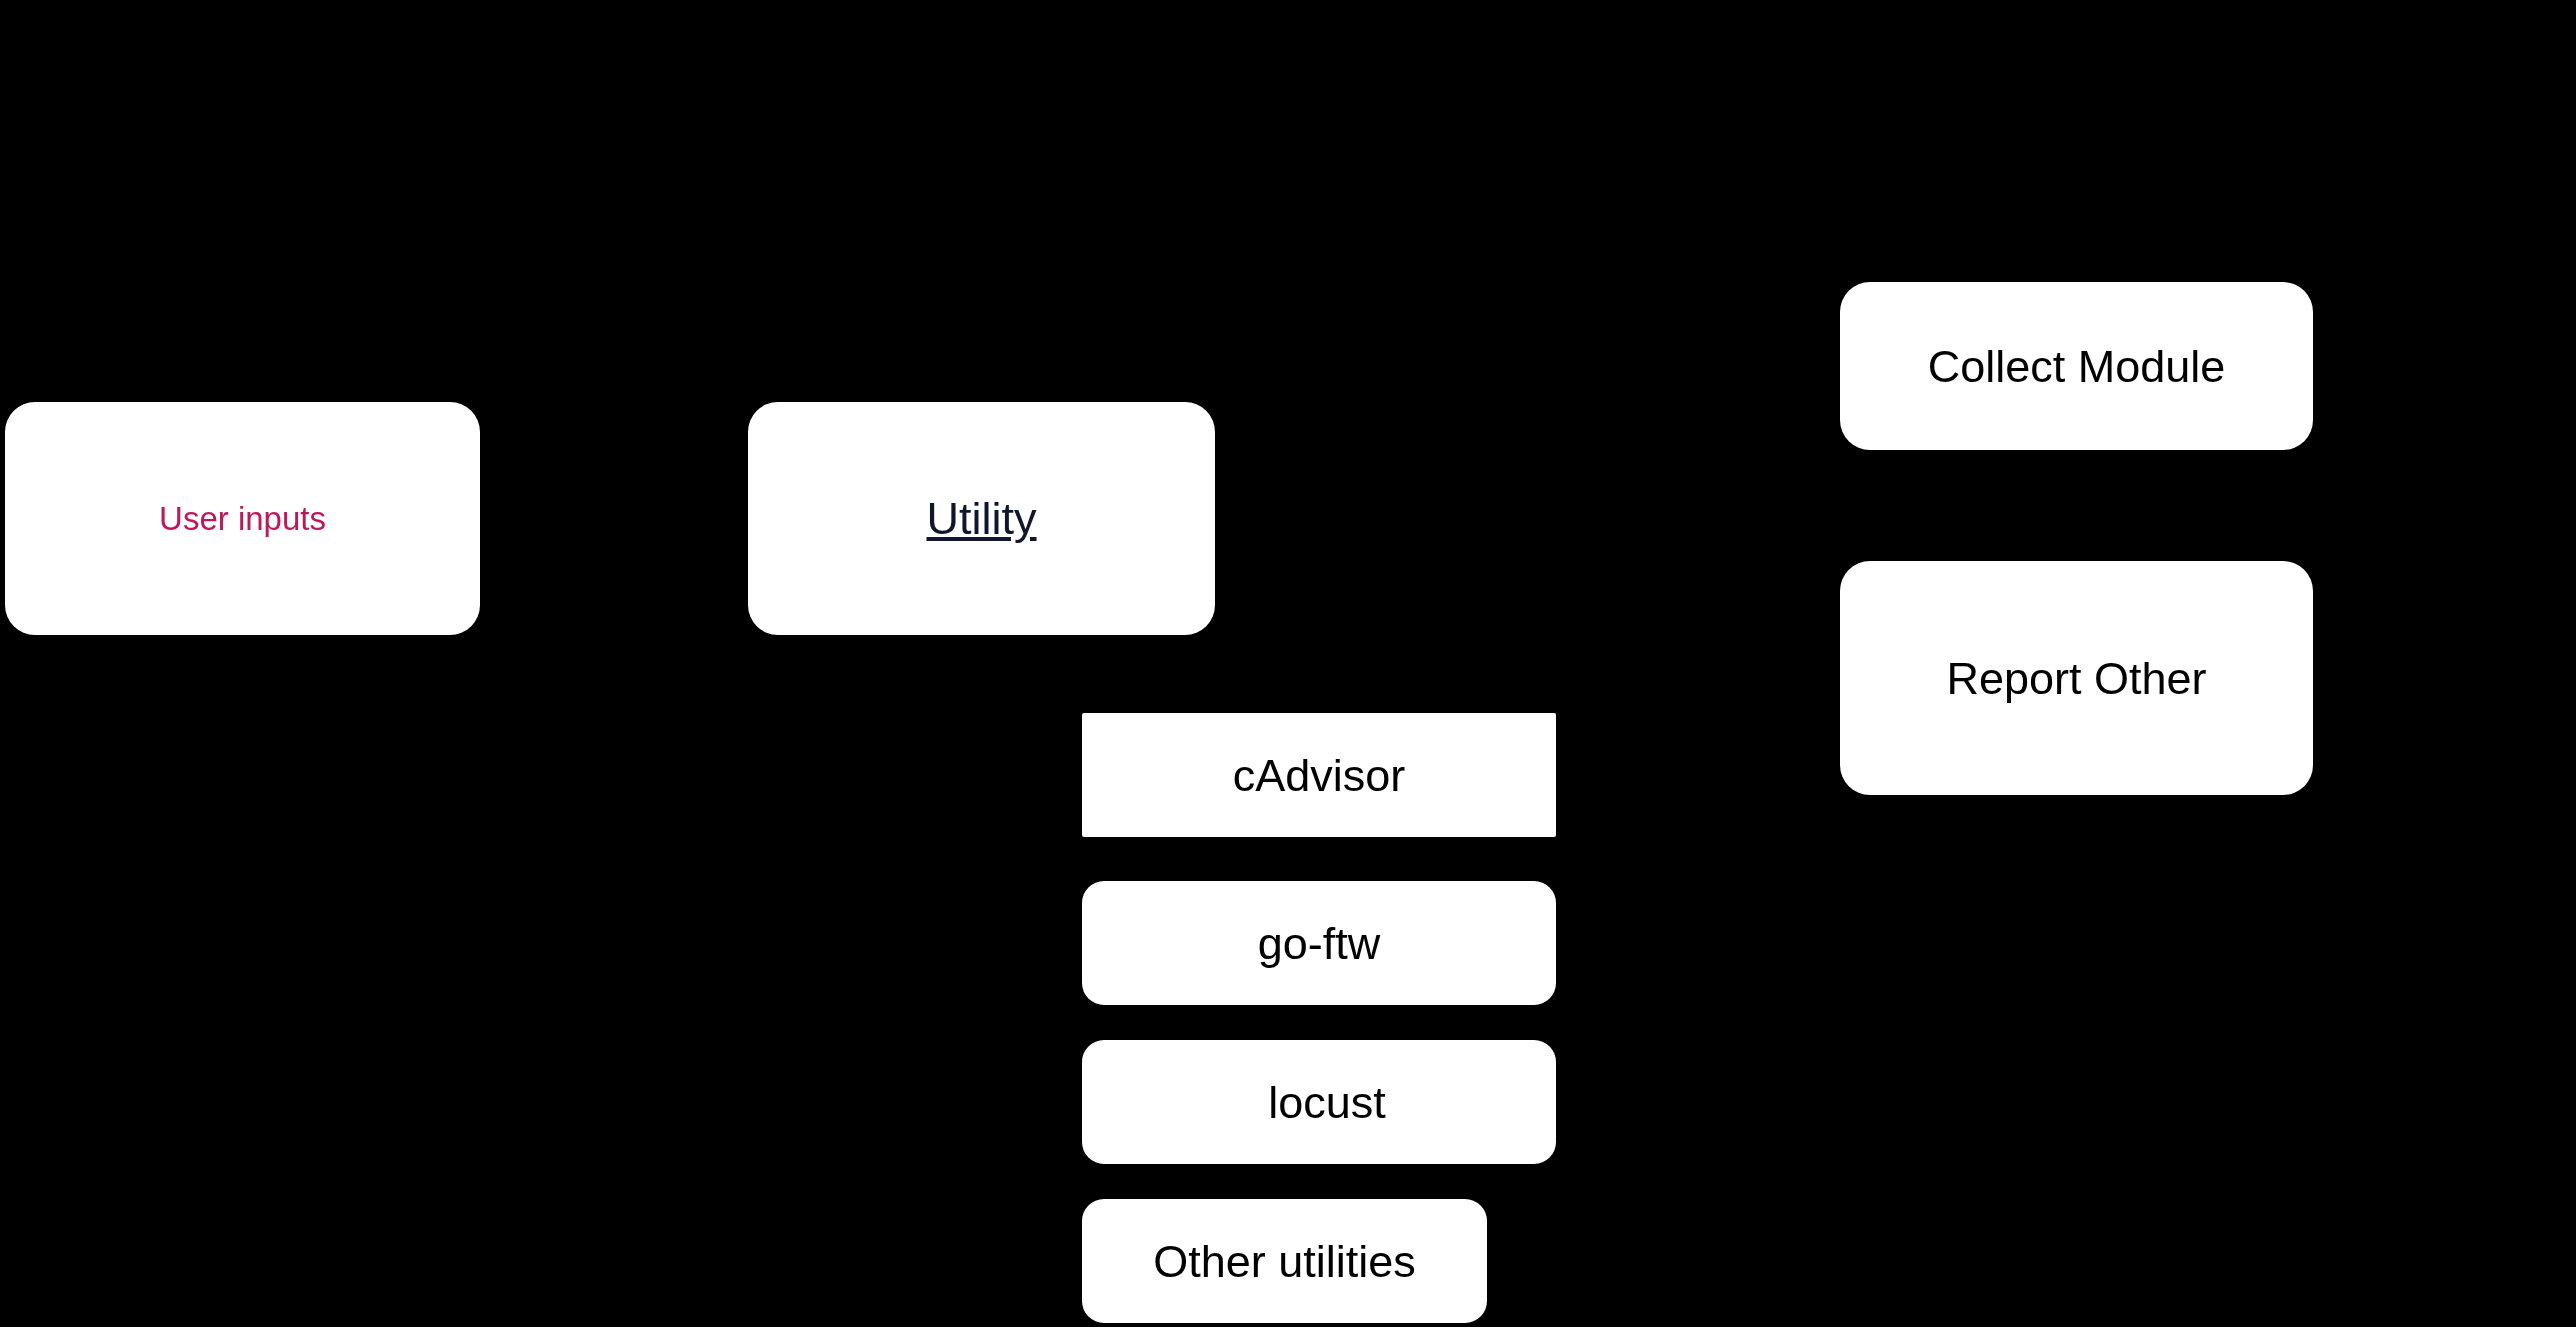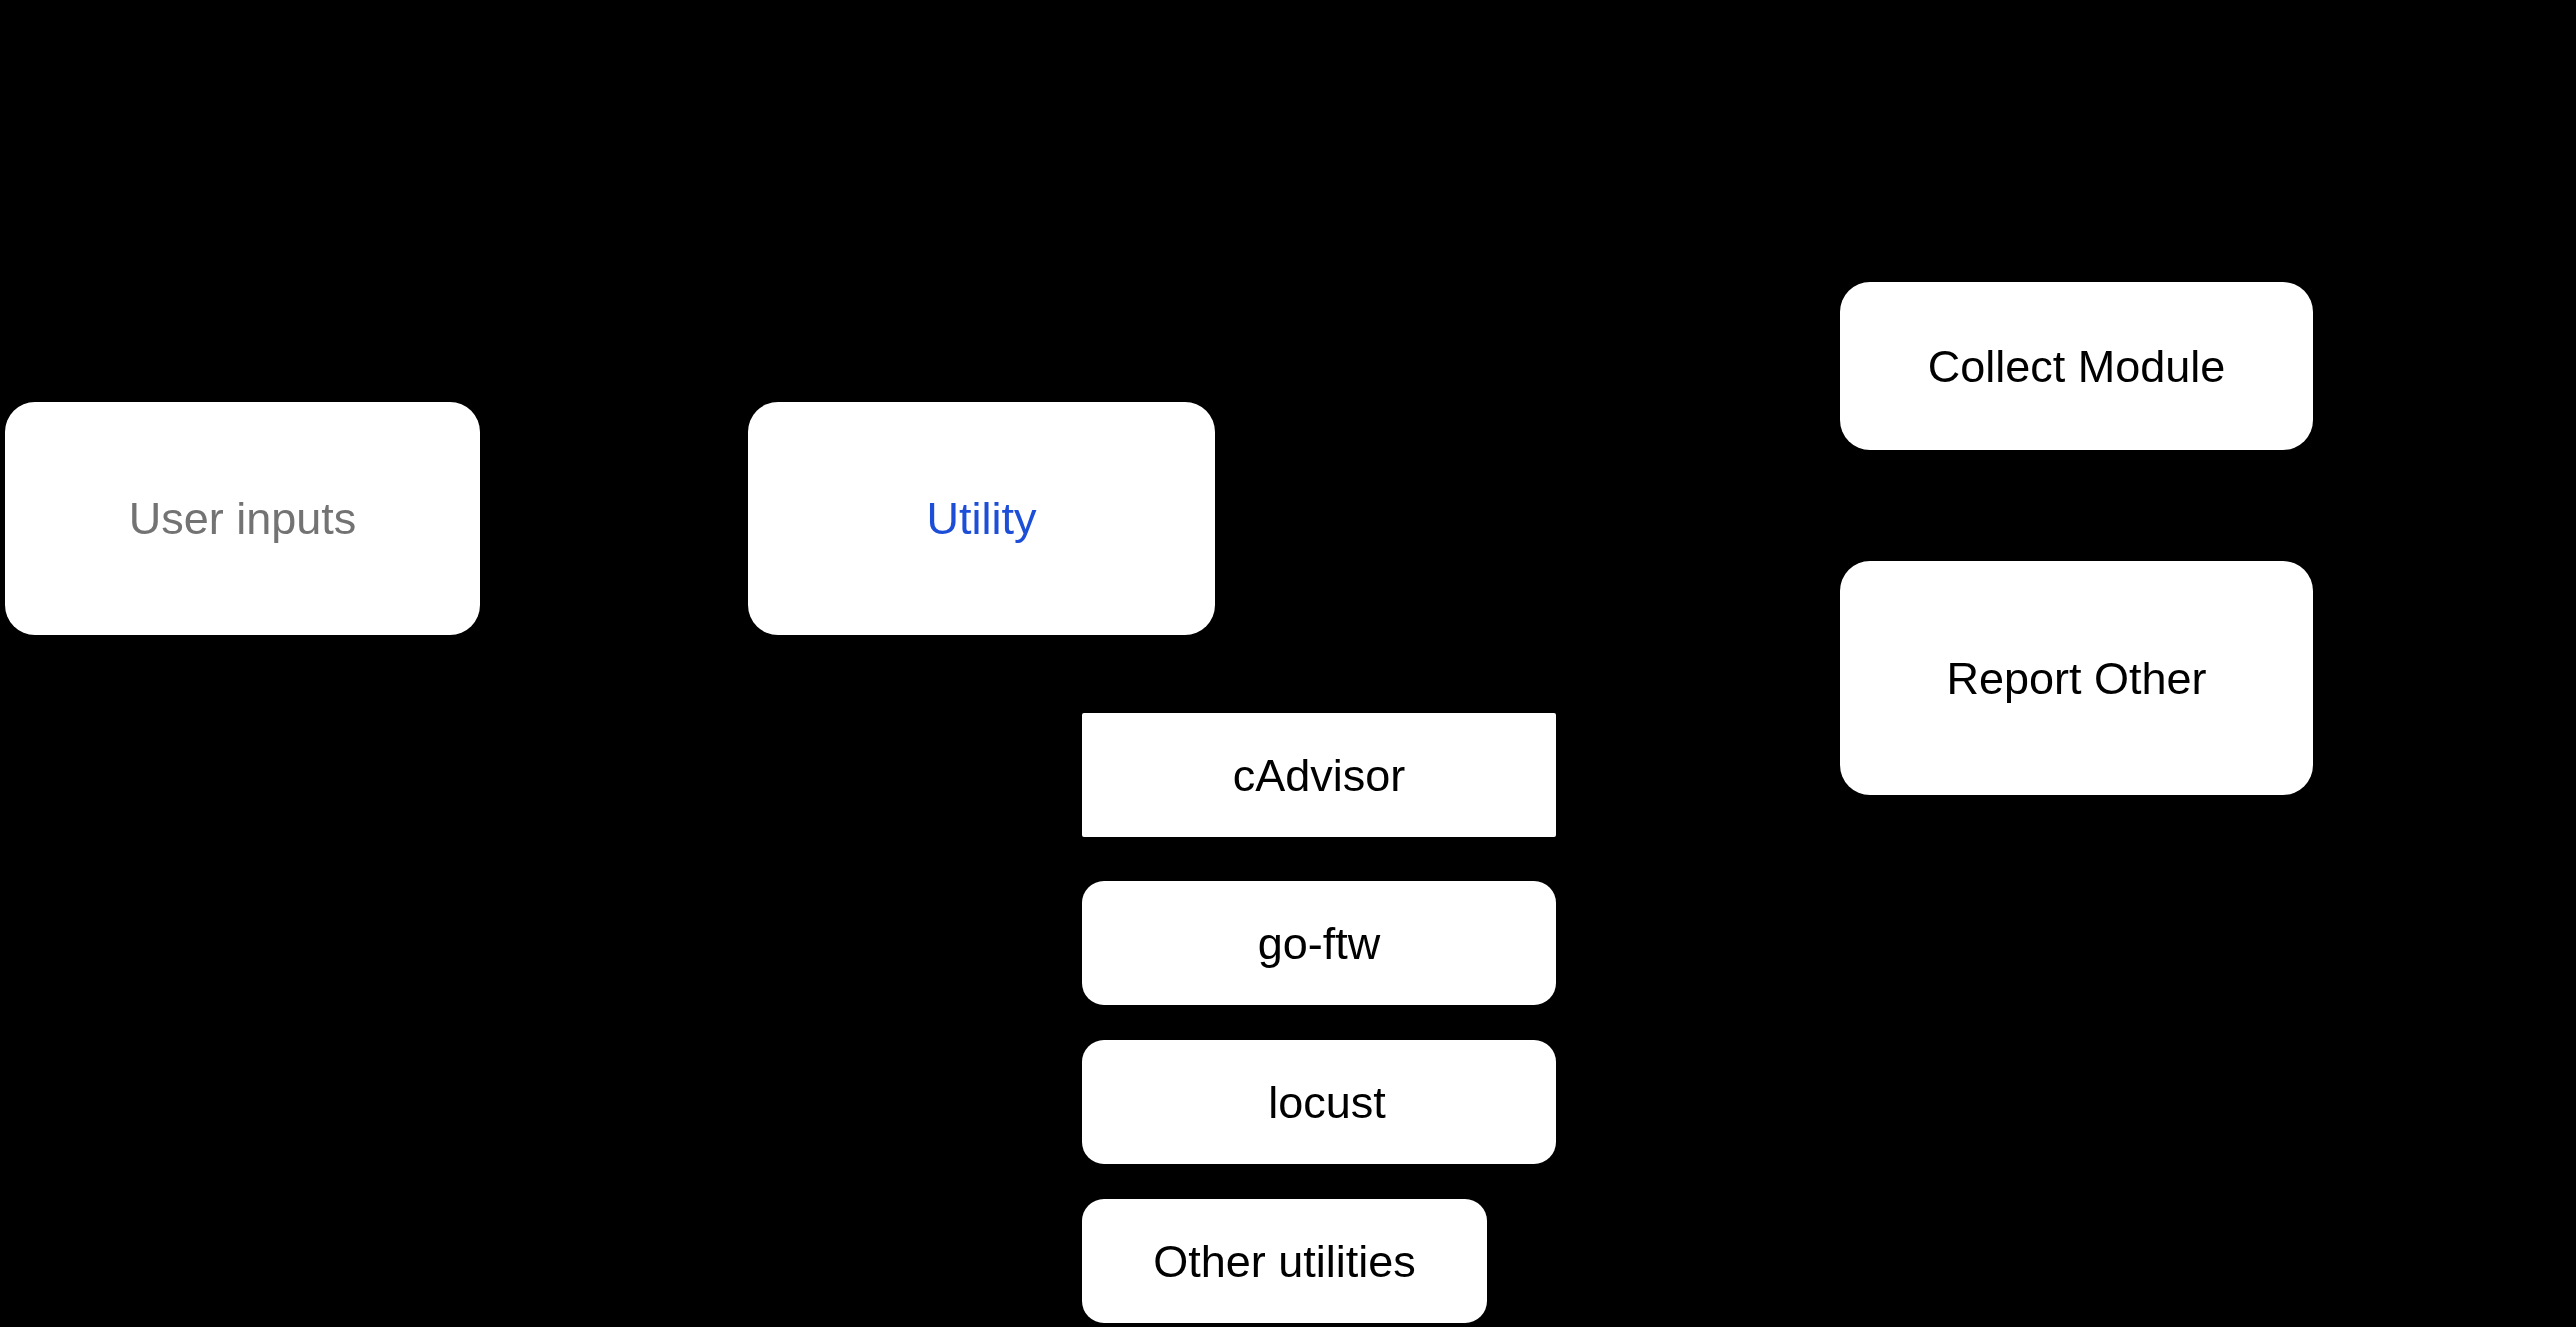--- a/index.html
+++ b/index.html
@@ -23,24 +23,24 @@
     font-weight: 400;
     white-space: nowrap;
     line-height: 1;
   }
 </style>
 </head>
 <body>
 
 <div class="canvas" style="width: 2576px; height: 1328px; background: rgb(0, 0, 0);">
     <div class="node" style="left: 5px; top: 402px; width: 475px; height: 233px; border-radius: 30px; background: rgb(255, 255, 255);">
-      <span class="node-label" style="font-size: 45px; color: #737373;">User inputs</span>
+      <span class="node-label" style="font-size: 33px; color: #be185d;">User inputs</span>
     </div>
     <div class="node" style="left: 748px; top: 402px; width: 467px; height: 233px; border-radius: 30px; background: rgb(255, 255, 255);">
-      <span class="node-label" style="font-size: 45px; color: #1d4ed8;">Utility</span>
+      <span class="node-label" style="font-size: 45px; color: #0f172a; text-decoration: underline;">Utility</span>
     </div>
     <div class="node" style="left: 1840px; top: 282px; width: 473px; height: 168px; border-radius: 30px; background: rgb(255, 255, 255);">
       <span class="node-label" style="font-size: 45px; color: rgb(0, 0, 0);">Collect Module</span>
     </div>
     <div class="node" style="left: 1840px; top: 561px; width: 473px; height: 234px; border-radius: 30px; background: rgb(255, 255, 255);">
       <span class="node-label" style="font-size: 45px; color: rgb(0, 0, 0);">Report Other</span>
     </div>
     <div class="node" style="left: 1082px; top: 713px; width: 474px; height: 124px; border-radius: 2px; background: rgb(255, 255, 255);">
       <span class="node-label" style="font-size: 45px; color: rgb(0, 0, 0);">cAdvisor</span>
     </div>

